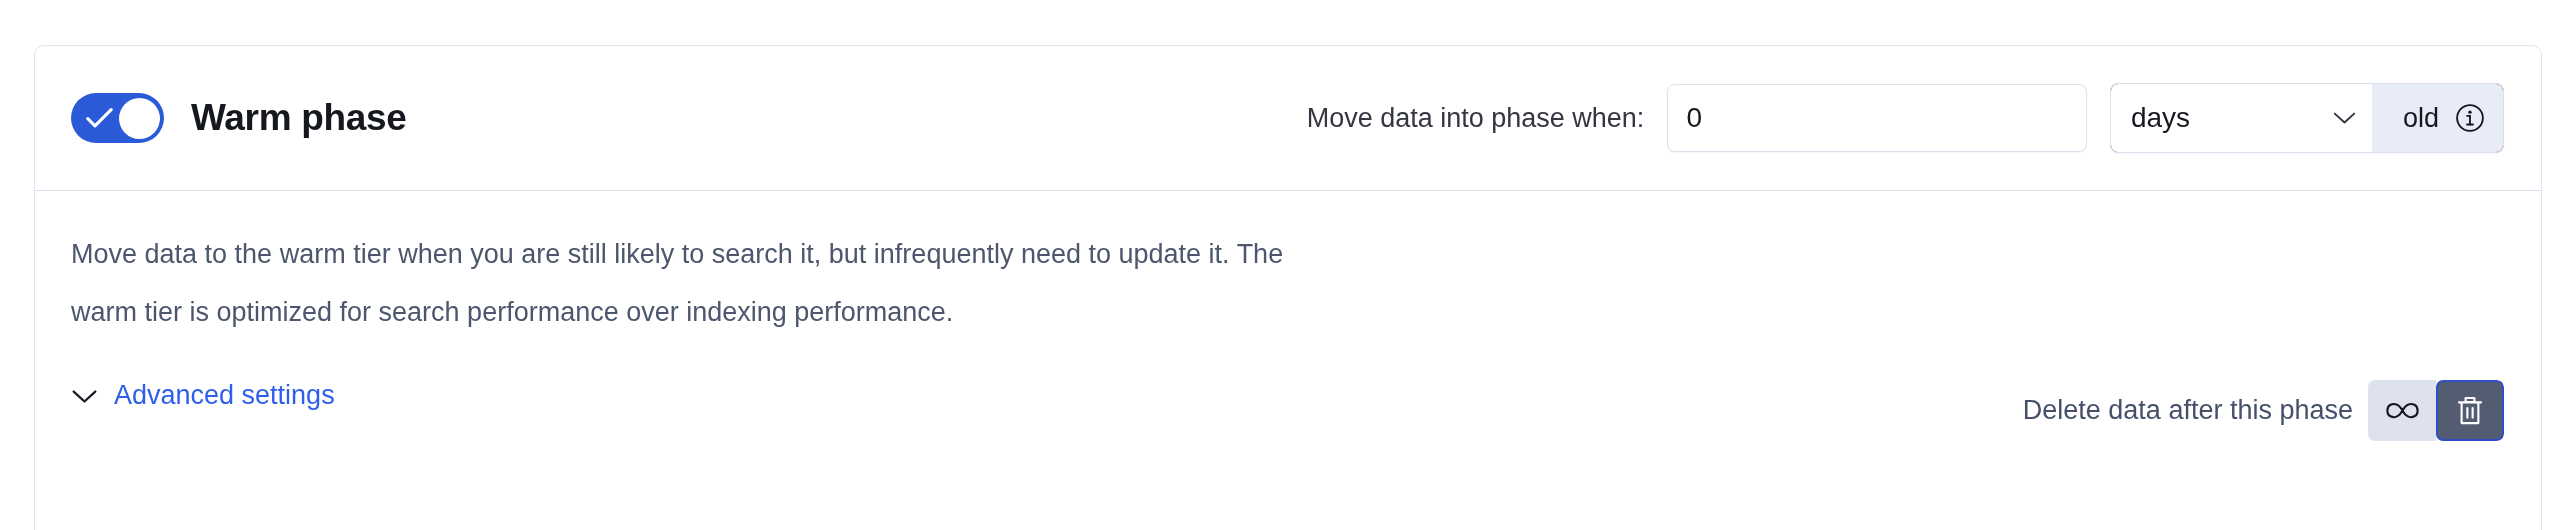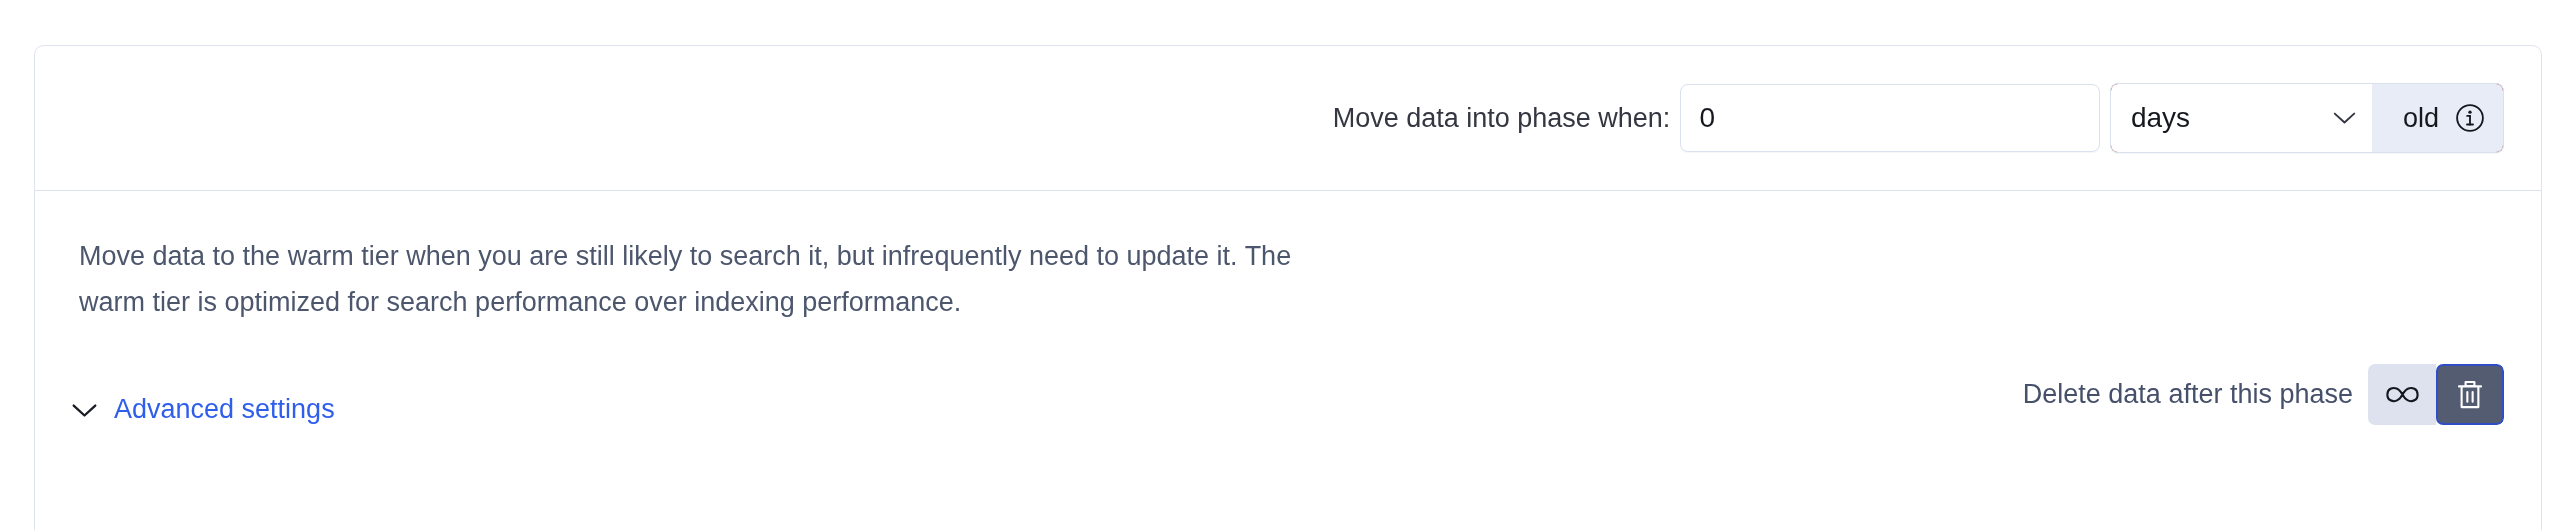--- a/index.html
+++ b/index.html
@@ -87,21 +87,21 @@
     font-weight: 700;
     color: #16181f;
     letter-spacing: -0.3px;
     white-space: nowrap;
   }
 
   .header-right {
     margin-left: auto;
     display: flex;
     align-items: center;
-    gap: 10px;
+    gap: 23px;
   }
 
   .when-label {
     font-size: 27px;
     color: #343741;
     white-space: nowrap;
   }
 
   
   .num-input {
@@ -168,29 +168,29 @@
   }
 
   
   .card-body {
     position: relative;
     padding: 34px 37px 0 36px;
   }
 
   .description {
     font-size: 27px;
-    line-height: 46px;
+    line-height: 58px;
     color: #4c566c;
     max-width: 1232px;
-    margin: 8px;
+    margin: 0;
   }
 
   .body-footer {
     display: flex;
-    align-items: flex-end;
+    align-items: flex-start;
     margin-top: 39px;
   }
 
   .advanced-link {
     display: flex;
     align-items: center;
     gap: 16px;
     cursor: pointer;
     text-decoration: none;
   }
@@ -252,20 +252,33 @@
 </style>
 </head>
 <body>
 
 <div class="screen">
 
   <div class="phase-card">
 
     <div class="card-header">
 
+      <div class="header-left">
+
+        <div class="switch">
+          <span class="check">
+            <svg viewBox="0 0 30 24" xmlns="http://www.w3.org/2000/svg">
+              <path d="M2 13 L10 21 L28 3" fill="none" stroke="#ffffff" stroke-width="3.4" stroke-linecap="round" stroke-linejoin="round"></path>
+            </svg>
+          </span>
+          <span class="knob"></span>
+        </div>
+
+        <div class="phase-title">Warm phase</div>
+      </div>
 
       <div class="header-right">
 
         <span class="when-label">Move data into phase when:</span>
 
         <input class="num-input" type="text" value="0" style="">
 
         <div class="unit-group">
 
           <div class="unit-select">

